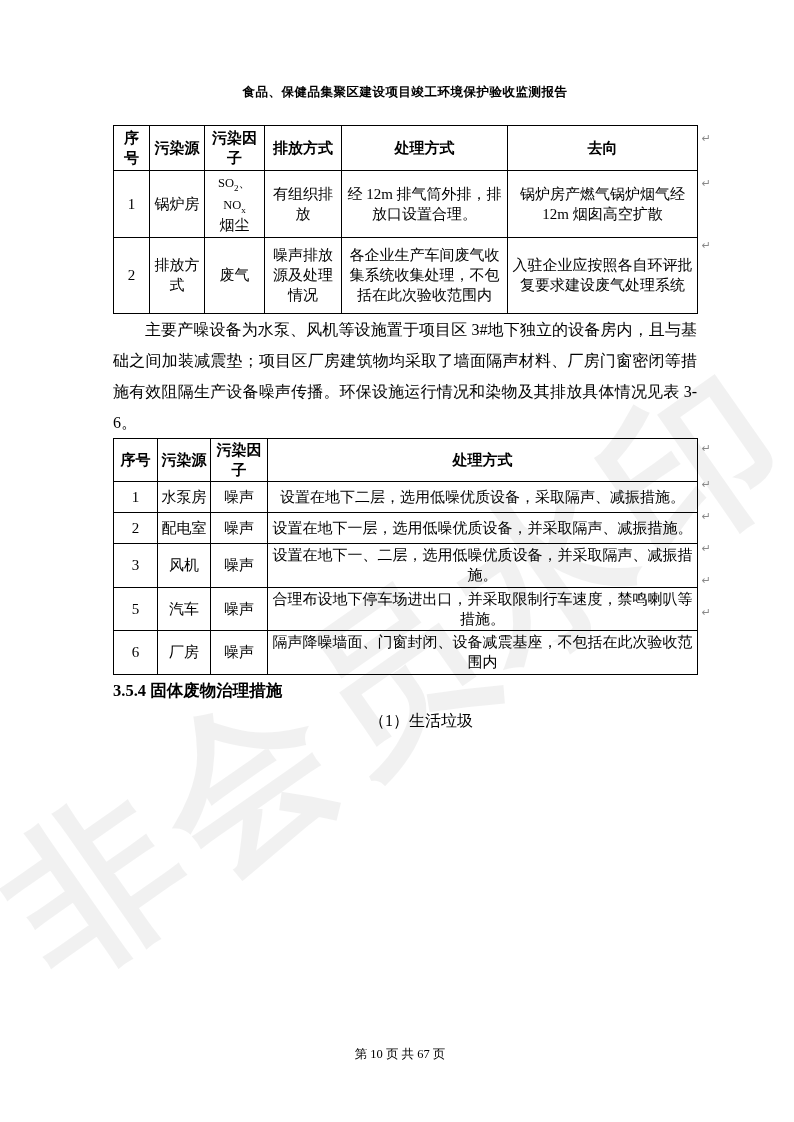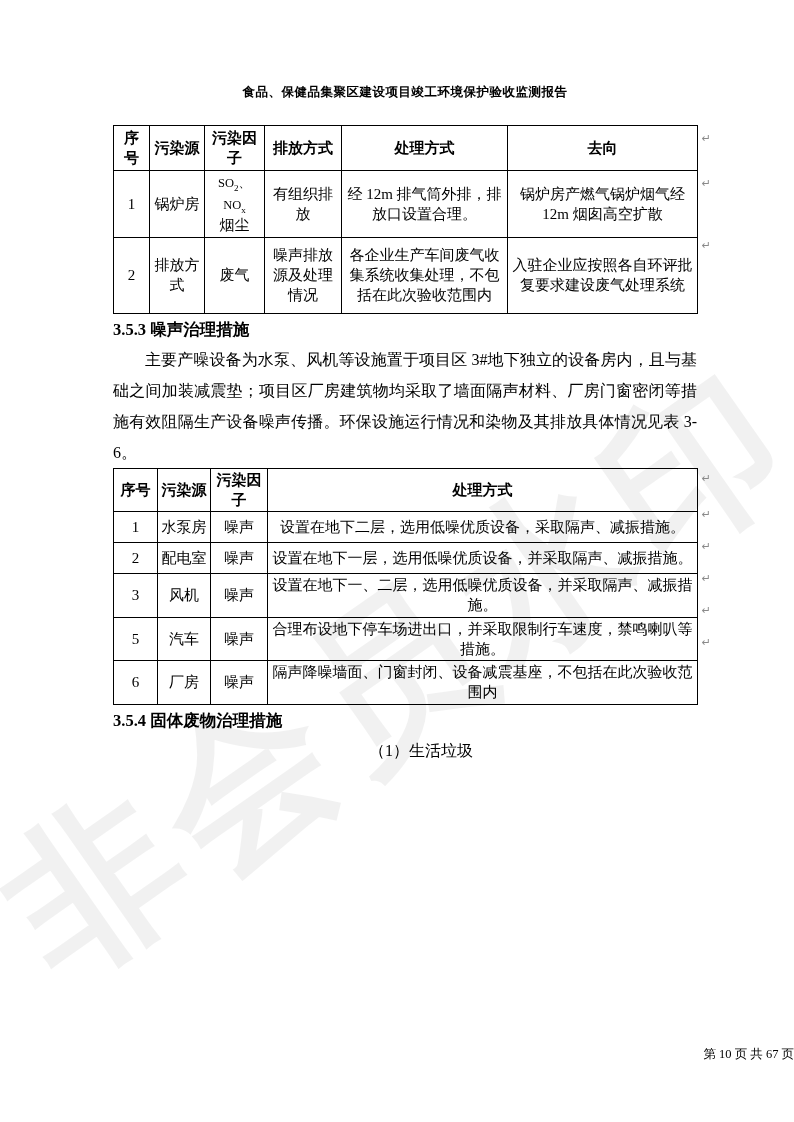--- a/index.html
+++ b/index.html
@@ -93,21 +93,21 @@
     font-size:15px;
     font-weight:bold;
     line-height:20px;
     margin:4px 0 2px 0;
   }
   .tbl-caption .cap-label{margin-right:42px;}
   .footer{
     position:absolute;
     left:6px;right:0;
     top:1046px;
-    text-align:right;
+    text-align:center;
     font-size:12.5px;
     z-index:1;
   }
 </style>
 </head>
 <body>
 
 <div class="page">
 
   <div class="watermark">非会员水印</div>
@@ -154,21 +154,20 @@
           <td>各企业生产车间废气收集系统收集处理，不包括在此次验收范围内</td>
           <td>入驻企业应按照各自环评批复要求建设废气处理系统</td>
         </tr>
       </tbody>
         </table>
       <span class="row-mark" style="top:8px">↵</span>
       <span class="row-mark" style="top:53px">↵</span>
       <span class="row-mark" style="top:115px">↵</span>
     </div>
 
-    <div class="sec-heading">3.5.3 噪声治理措施</div>
 
     <p class="body-para">主要产噪设备为水泵、风机等设施置于项目区 3#地下独立的设备房内，且与基础之间加装减震垫；项目区厂房建筑物均采取了墙面隔声材料、厂房门窗密闭等措施有效阻隔生产设备噪声传播。环保设施运行情况和染物及其排放具体情况见表 3-6。</p>
 
 
     <div class="tbl-wrap">
       <table class="t2">
         <colgroup>
           <col style="width:44px">
             <col style="width:53px">
             <col style="width:57px">

